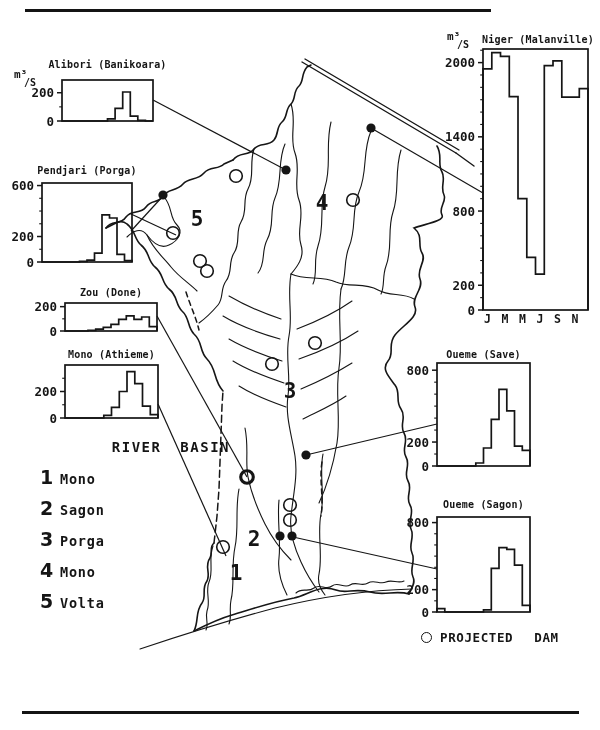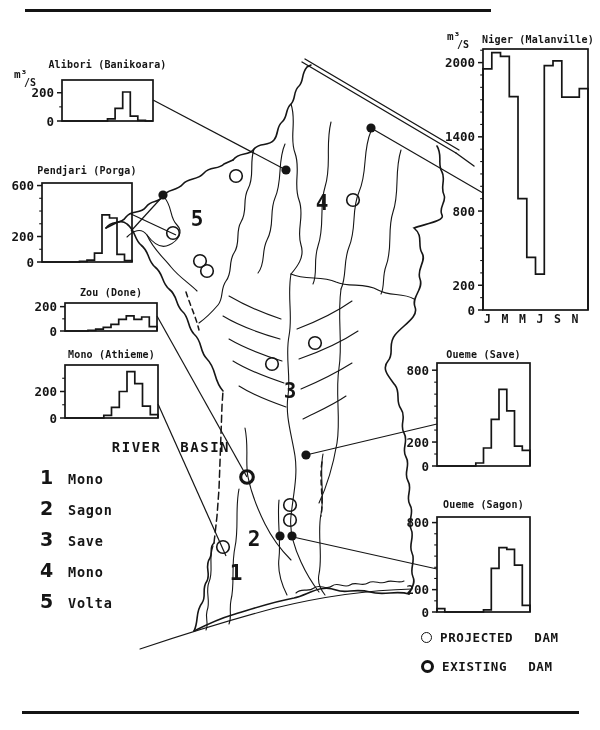--- a/index.html
+++ b/index.html
@@ -11,21 +11,21 @@
   #rule-top{left:25px;top:9px;width:466px;height:3px;}
   #rule-bottom{left:22px;top:711px;width:557px;height:3px;}
   #fig-svg{position:absolute;left:0;top:0;width:600px;height:730px;}
   svg text{font-family:"DejaVu Sans Mono", monospace;fill:#151515;}
 
   .basin-legend{position:absolute;left:40px;top:439px;width:190px;}
   .bl-title{font:700 14px "DejaVu Sans Mono", monospace;letter-spacing:1.5px;word-spacing:9px;white-space:pre;text-align:right;}
   .b-row{display:flex;align-items:baseline;height:31px;margin-top:0;}
   .b-row:first-child{margin-top:11px;}
   .b-num{font:800 19px "DejaVu Sans", sans-serif;width:16px;}
-  .b-name{font:700 13.5px "DejaVu Sans Mono", monospace;letter-spacing:0.8px;margin-left:12px;}
+  .b-name{font:700 13.5px "DejaVu Sans Mono", monospace;letter-spacing:0.8px;margin-left:4px;}
 
   .dam-legend{position:absolute;left:421px;top:623px;}
   .d-row{display:flex;align-items:center;height:29px;}
   .d-circ{display:inline-block;width:9px;height:9px;border-radius:50%;border:1.7px solid #141414;margin-right:8px;flex:0 0 auto;}
   .d-circ.bold{width:7px;height:7px;border-width:3.2px;}
   .d-label{font:700 12.5px "DejaVu Sans Mono", monospace;letter-spacing:0.6px;word-spacing:13px;white-space:pre;}
 </style>
 </head>
 <body>
 
@@ -254,35 +254,31 @@
       <div class="b-row">
         <span class="b-num">1</span>
         <span class="b-name">Mono</span>
       </div>
       <div class="b-row">
         <span class="b-num">2</span>
         <span class="b-name">Sagon</span>
       </div>
       <div class="b-row">
         <span class="b-num">3</span>
-        <span class="b-name">Save</span>
+        <span class="b-name">Porga</span>
       </div>
       <div class="b-row">
         <span class="b-num">4</span>
         <span class="b-name">Mono</span>
       </div>
       <div class="b-row">
         <span class="b-num">5</span>
         <span class="b-name">Volta</span>
       </div>
     </div>
 </div>
 
 <div class="dam-legend">
   <div class="d-row">
     <span class="d-circ"></span>
     <span class="d-label">PROJECTED DAM</span>
   </div>
-  <div class="d-row">
-    <span class="d-circ bold"></span>
-    <span class="d-label">EXISTING DAM</span>
-  </div>
 </div>
 
 </body></html>

